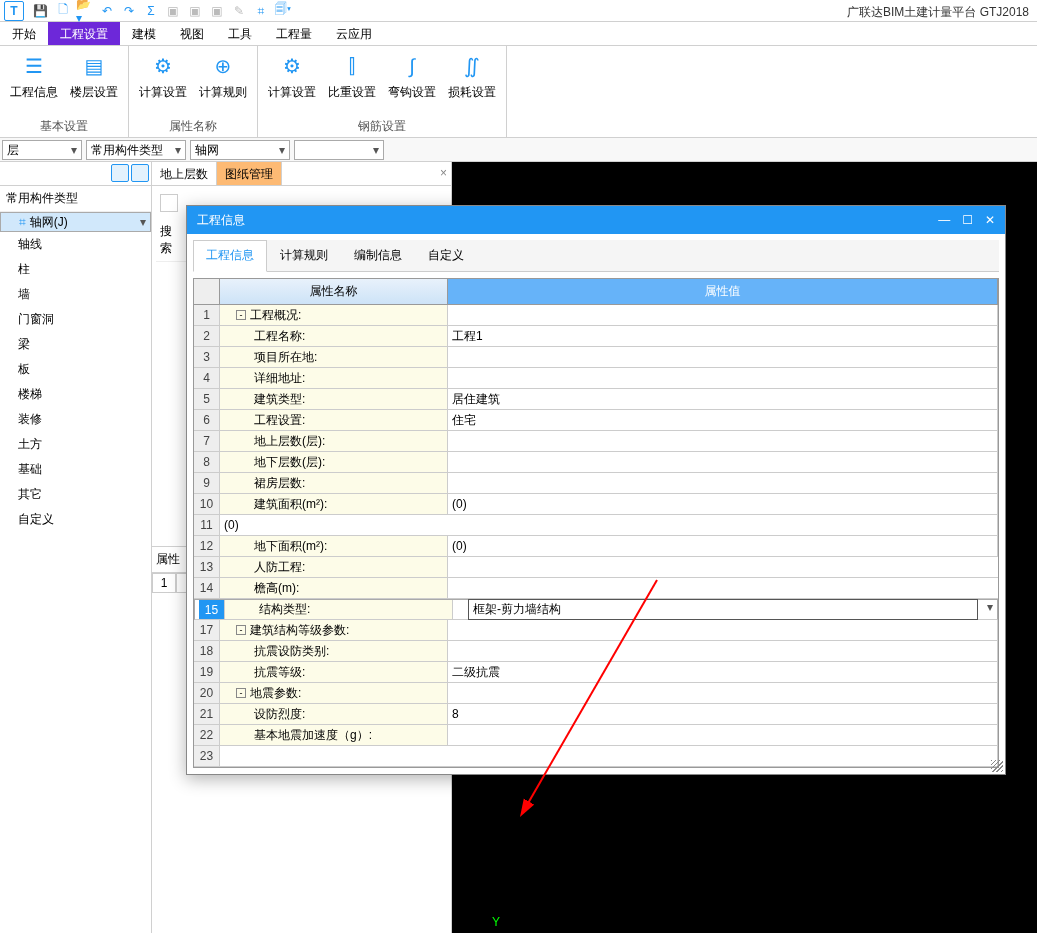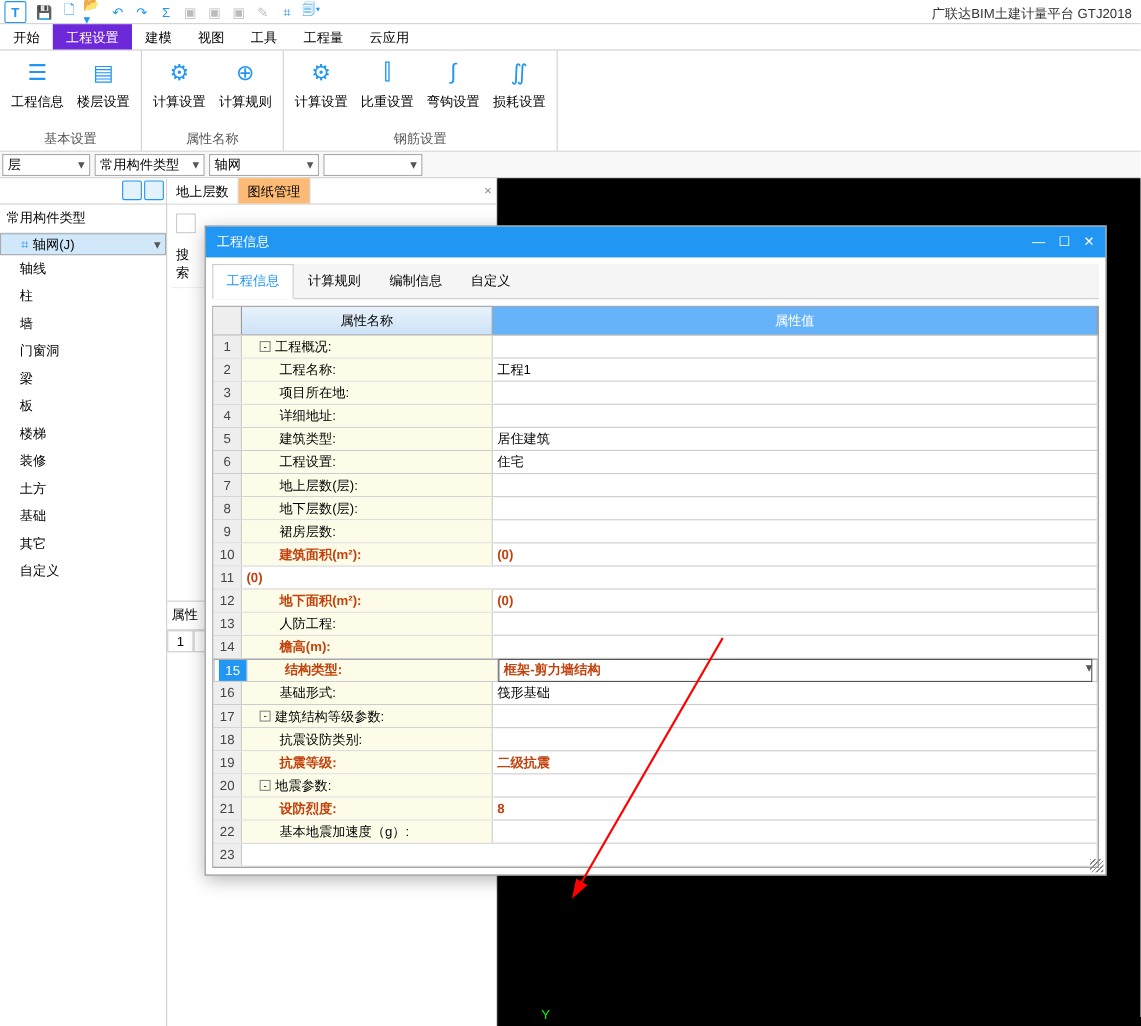--- a/index.html
+++ b/index.html
@@ -60,24 +60,24 @@
 .col-name{width:228px;}
 .col-val{flex:1;background:#66b3f9;color:#fff;}
 .grid-body{max-height:490px;overflow-y:scroll;}
 .grow{display:flex;border-bottom:1px solid #ccc;height:21px;align-items:stretch;}
 .grow .gc{border-right:1px solid #ccc;padding:2px 4px;display:flex;align-items:center;overflow:hidden;}
 .gc-num{width:26px;background:#eee;justify-content:center;color:#444;}
 .gc-name{width:228px;background:#fdfce8;}
 .gc-val{flex:1;}
 .grow.hdr-row .gc-name{font-weight:normal;}
 .grow.sel .gc-num{background:#2196f3;color:#fff;}
-.grow.sel .gc-val{border:1px solid #555;margin:-1px 0;}
+.grow.sel .gc-val{border:1px solid #555;margin:-1px 15px;}
 .tree-indent{display:inline-block;}
 .exp-box{width:10px;height:10px;border:1px solid #888;display:inline-flex;align-items:center;justify-content:center;font-size:9px;margin-right:4px;line-height:8px;}
-.blue-text{color:#c2410c;font-weight:bold;}
+.blue-text{color:#000000;}
 .arrow-svg{position:absolute;left:330px;top:364px;pointer-events:none;}
 .resize-handle{position:absolute;right:2px;bottom:2px;width:12px;height:12px;background:repeating-linear-gradient(135deg,#888,#888 1px,transparent 1px,transparent 3px);}
 </style>
 </head>
 <body>
 
 <div class="qat">
   <div class="qat-logo">T</div>
   <div class="qat-icons">
     <span class="qat-icon">💾</span>
@@ -373,30 +373,20 @@
           <div class="grow sel">
             <div class="gc gc-num">15</div>
             <div class="gc gc-name">
               <span class="tree-indent" style="width:30px"></span>
               <span class="blue-text">结构类型:</span>
             </div>
             <div class="gc gc-val">
               <span class="blue-text">框架-剪力墙结构</span>
             </div>
           </div>
-          <div class="grow">
-            <div class="gc gc-num">16</div>
-            <div class="gc gc-name">
-              <span class="tree-indent" style="width:30px"></span>
-              <span class="">基础形式:</span>
-            </div>
-            <div class="gc gc-val">
-              <span class="">筏形基础</span>
-            </div>
-          </div>
           <div class="grow hdr-row">
             <div class="gc gc-num">17</div>
             <div class="gc gc-name">
               <span class="tree-indent" style="width:12px"></span>
               <span class="exp-box">-</span>
               <span class="">建筑结构等级参数:</span>
             </div>
             <div class="gc gc-val">
               <span class=""></span>
             </div>

